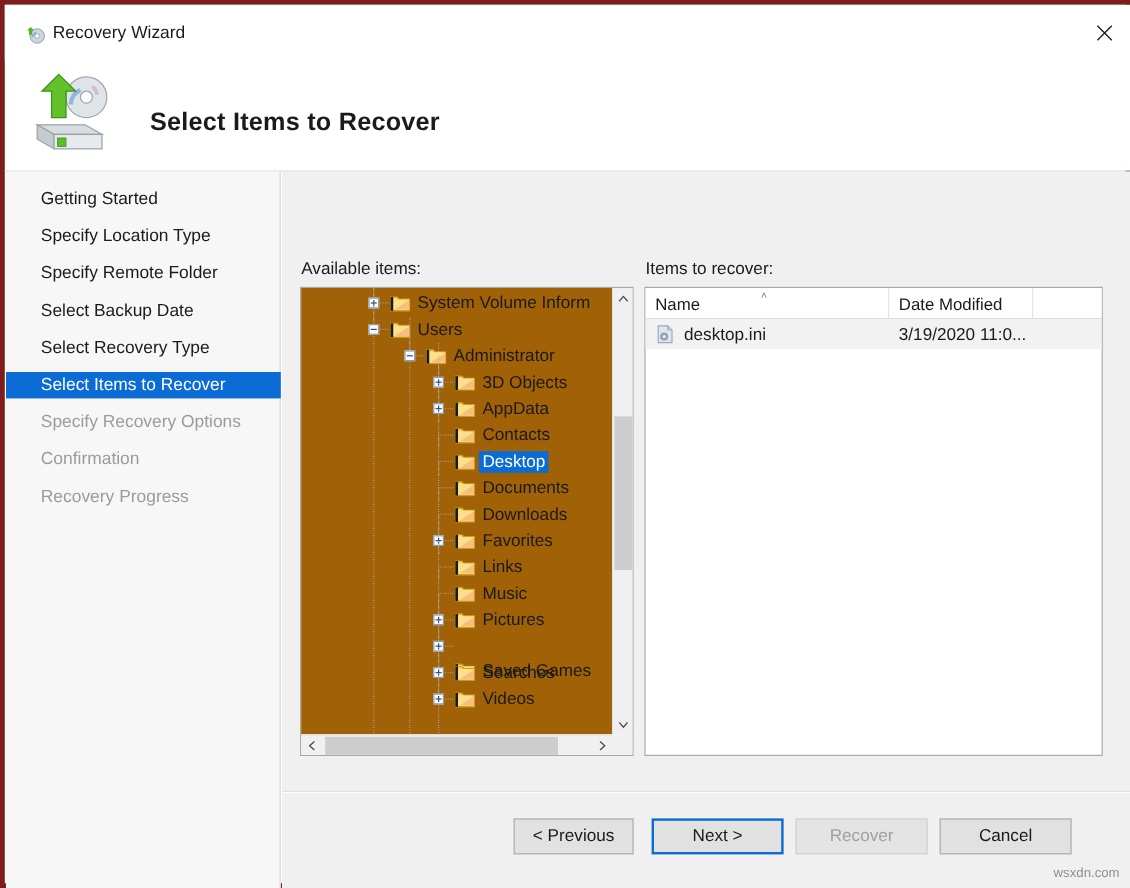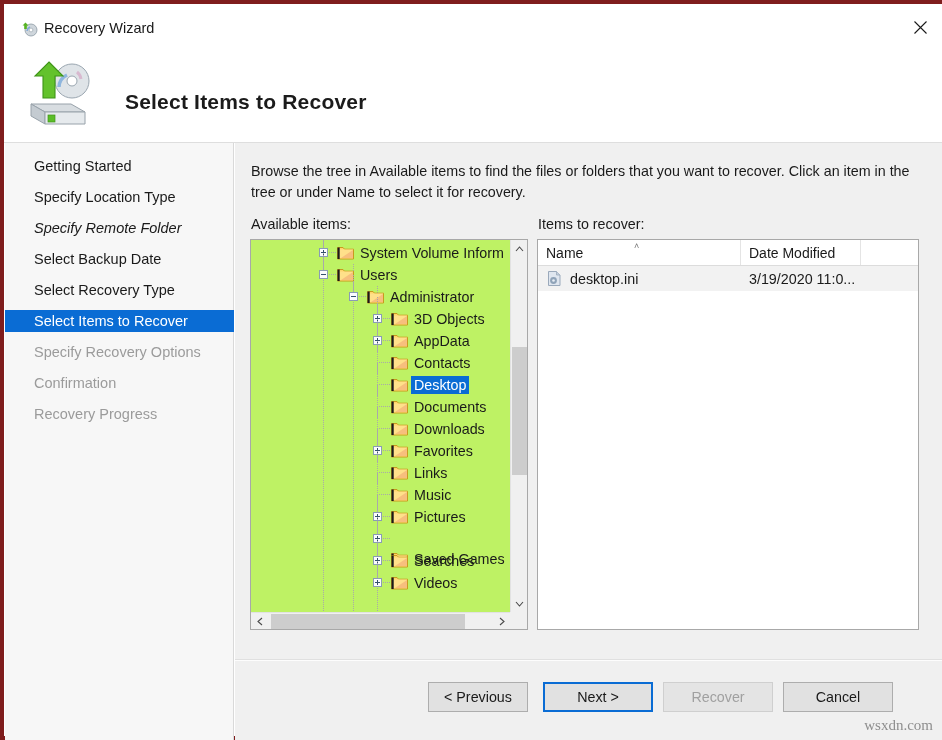--- a/index.html
+++ b/index.html
@@ -90,21 +90,21 @@
     font-size: 14.3px; color: #1a1a1a;
   }
 
   
   .tree-panel {
     position: absolute; left: 15px; top: 96px; width: 278px; height: 391px;
     background: #ffffff; border: 1px solid #a8a8a8;
   }
   .tree-scroll {
     position: absolute; left: 0; top: 0; right: 17px; bottom: 17px;
-    overflow: hidden; background: #bef264; padding-left: 12px;
+    overflow: hidden; background: #a16207;
   }
   .tree-inner { position: relative; width: 100%; height: 100%; }
   .tnode {
     position: absolute; height: 22px; display: flex; align-items: center;
     white-space: nowrap; cursor: default;
   }
   .tlabel {
     font-size: 14.3px; color: #1a1a1a; padding: 0 3px;
     line-height: 18px;
   }
@@ -225,22 +225,22 @@
     border: 2px solid #0a6cd4;
   }
   .btn.disabled { color: #a0a0a0; background: #e4e4e4; border-color: #cfcfcf; }
   .btn-prev { left: 193px; width: 100px; }
   .btn-next { left: 308px; width: 110px; }
   .btn-recover { left: 428px; width: 110px; }
   .btn-cancel { left: 548px; width: 110px; }
 
   .watermark {
     position: absolute; right: 5px; bottom: 2px;
-    font-size: 15px; color: #8e8e8e;
-    font-family: Liberation Serif, serif;
+    font-size: 11px; color: #8e8e8e;
+    font-family: Liberation Sans, sans-serif;
   }
 </style>
 </head>
 <body>
 
 <div id="app">
 
   <div class="titlebar">
     <span class="titlebar-icon">
       <svg width="18" height="18" viewBox="0 0 18 18">
@@ -276,21 +276,21 @@
   </div>
   <div class="header-sep"></div>
 
   <div class="sidebar" id="sidebar">
       <div class="side-item" style="top: 12px;">
         <span>Getting Started</span>
       </div>
       <div class="side-item" style="top: 43px;">
         <span>Specify Location Type</span>
       </div>
-      <div class="side-item" style="top: 74px; font-style: italic;">
+      <div class="side-item" style="top: 74px;">
         <span>Specify Remote Folder</span>
       </div>
       <div class="side-item" style="top: 105px;">
         <span>Select Backup Date</span>
       </div>
       <div class="side-item" style="top: 136px;">
         <span>Select Recovery Type</span>
       </div>
       <div class="side-item active" style="top: 167px;">
         <span>Select Items to Recover</span>
@@ -301,21 +301,20 @@
       <div class="side-item disabled" style="top: 229px;">
         <span>Confirmation</span>
       </div>
       <div class="side-item disabled" style="top: 260px;">
         <span>Recovery Progress</span>
       </div>
     </div>
 
   <div class="content">
 
-    <div class="instruction">Browse the tree in Available items to find the files or folders that you want to recover. Click an item in the tree or under Name to select it for recovery.</div>
     <div class="lbl-available">Available items:</div>
     <div class="lbl-items">Items to recover:</div>
 
     <div class="tree-panel">
       <div class="tree-scroll">
         <div class="tree-inner" id="tree-inner">
             <div class="vline" style="left: 114px; top: 46px; height: 330px; z-index: 0;"></div>
             <div class="vline" style="left: 90px; top: 24px; height: 352px; z-index: 0;"></div>
             <div class="vline" style="left: 60px; top: 0px; height: 374px; z-index: 0;"></div>
             <div class="vline" style="left: 60px; top: -9px; height: 22px;"></div>

